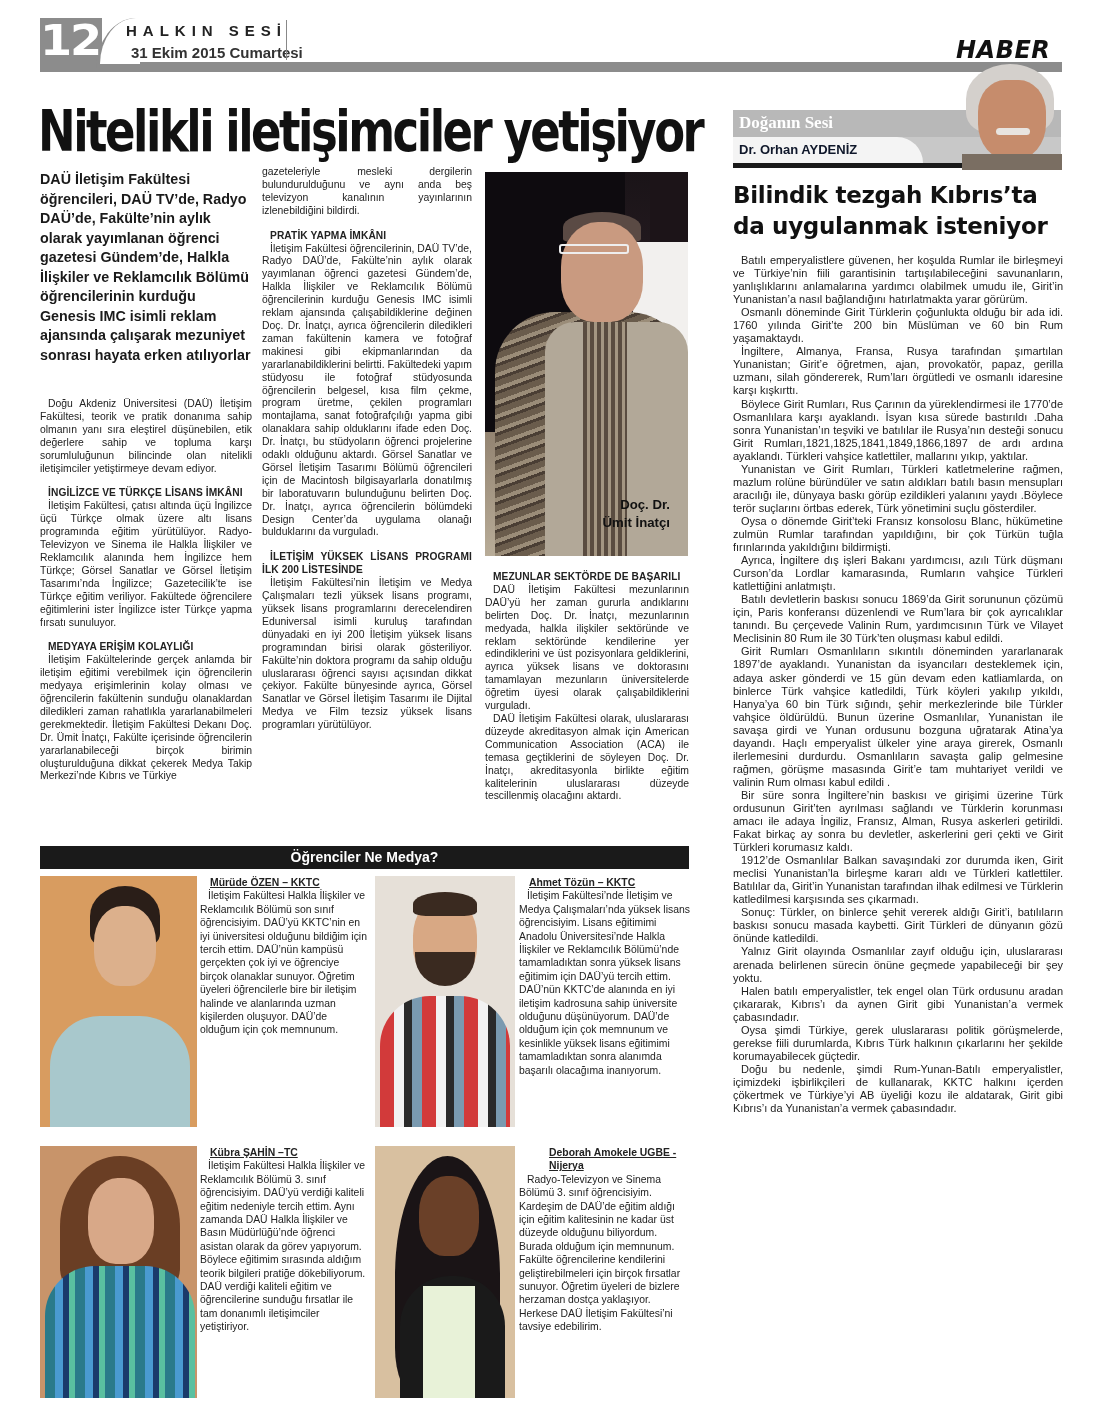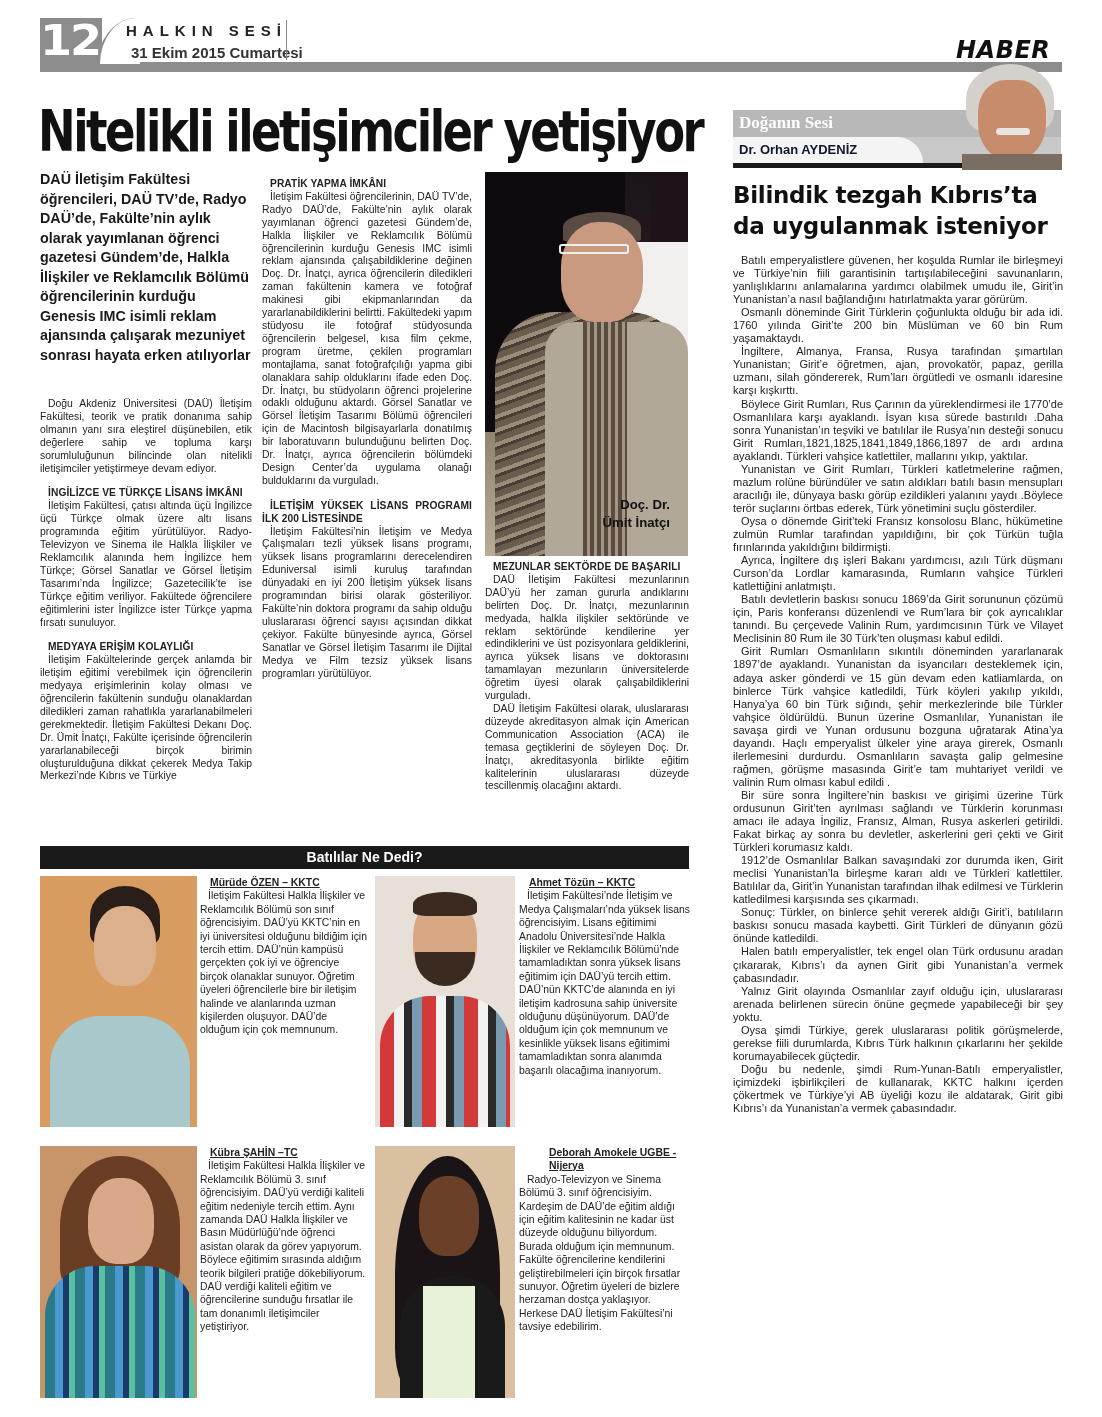--- a/index.html
+++ b/index.html
@@ -91,20 +91,21 @@
 
 <div class="col" id="col1">
   <p>Doğu Akdeniz Üniversitesi (DAÜ) İletişim Fakültesi, teorik ve pratik donanıma sahip olmanın yanı sıra eleştirel düşünebilen, etik değerlere sahip ve topluma karşı sorumluluğunun bilincinde olan nitelikli iletişimciler yetiştirmeye devam ediyor.</p>
   <h4>İNGİLİZCE VE TÜRKÇE LİSANS İMKÂNI</h4>
   <p>İletişim Fakültesi, çatısı altında üçü İngilizce üçü Türkçe olmak üzere altı lisans programında eğitim yürütülüyor. Radyo-Televizyon ve Sinema ile Halkla İlişkiler ve Reklamcılık alanında hem İngilizce hem Türkçe; Görsel Sanatlar ve Görsel İletişim Tasarımı’nda İngilizce; Gazetecilik’te ise Türkçe eğitim veriliyor. Fakültede öğrencilere eğitimlerini ister İngilizce ister Türkçe yapma fırsatı sunuluyor.</p>
   <h4>MEDYAYA ERİŞİM KOLAYLIĞI</h4>
   <p>İletişim Fakültelerinde gerçek anlamda bir iletişim eğitimi verebilmek için öğrencilerin medyaya erişimlerinin kolay olması ve öğrencilerin fakültenin sunduğu olanaklardan diledikleri zaman rahatlıkla yararlanabilmeleri gerekmektedir. İletişim Fakültesi Dekanı Doç. Dr. Ümit İnatçı, Fakülte içerisinde öğrencilerin yararlanabileceği birçok birimin oluşturulduğuna dikkat çekerek Medya Takip Merkezi’nde Kıbrıs ve Türkiye</p>
 </div>
 
 <div class="col" id="col2">
+  <p style="text-indent:0">gazeteleriyle mesleki dergilerin bulundurulduğunu ve aynı anda beş televizyon kanalının yayınlarının izlenebildiğini bildirdi.</p>
   <h4>PRATİK YAPMA İMKÂNI</h4>
   <p>İletişim Fakültesi öğrencilerinin, DAÜ TV’de, Radyo DAÜ’de, Fakülte’nin aylık olarak yayımlanan öğrenci gazetesi Gündem’de, Halkla İlişkiler ve Reklamcılık Bölümü öğrencilerinin kurduğu Genesis IMC isimli reklam ajansında çalışabildiklerine değinen Doç. Dr. İnatçı, ayrıca öğrencilerin diledikleri zaman fakültenin kamera ve fotoğraf makinesi gibi ekipmanlarından da yararlanabildiklerini belirtti. Fakültedeki yapım stüdyosu ile fotoğraf stüdyosunda öğrencilerin belgesel, kısa film çekme, program üretme, çekilen programları montajlama, sanat fotoğrafçılığı yapma gibi olanaklara sahip olduklarını ifade eden Doç. Dr. İnatçı, bu stüdyoların öğrenci projelerine odaklı olduğunu aktardı. Görsel Sanatlar ve Görsel İletişim Tasarımı Bölümü öğrencileri için de Macintosh bilgisayarlarla donatılmış bir laboratuvarın bulunduğunu belirten Doç. Dr. İnatçı, ayrıca öğrencilerin bölümdeki Design Center’da uygulama olanağı bulduklarını da vurguladı.</p>
   <h4>İLETİŞİM YÜKSEK LİSANS PROGRAMI İLK 200 LİSTESİNDE</h4>
   <p>İletişim Fakültesi’nin İletişim ve Medya Çalışmaları tezli yüksek lisans programı, yüksek lisans programlarını derecelendiren Eduniversal isimli kuruluş tarafından dünyadaki en iyi 200 İletişim yüksek lisans programından birisi olarak gösteriliyor. Fakülte’nin doktora programı da sahip olduğu uluslararası öğrenci sayısı açısından dikkat çekiyor. Fakülte bünyesinde ayrıca, Görsel Sanatlar ve Görsel İletişim Tasarımı ile Dijital Medya ve Film tezsiz yüksek lisans programları yürütülüyor.</p>
 </div>
 
 <div class="abs" id="inatci-photo">
   <div class="poster"></div>
   <div class="poster2"></div>
   <div class="white"></div>
@@ -114,26 +115,26 @@
   <div class="hair"></div>
   <div class="head"></div>
   <div class="glasses"></div>
 </div>
 <div class="abs" id="photo-caption">
   <div>Doç. Dr.</div>
   <div>Ümit İnatçı</div>
 </div>
 
 <div class="col" id="col3">
-  <h4 style="margin-top:0">MEZUNLAR SEKTÖRDE DE BAŞARILI</h4>
+  <h4 style="margin-top:10px">MEZUNLAR SEKTÖRDE DE BAŞARILI</h4>
   <p>DAÜ İletişim Fakültesi mezunlarının DAÜ’yü her zaman gururla andıklarını belirten Doç. Dr. İnatçı, mezunlarının medyada, halkla ilişkiler sektöründe ve reklam sektöründe kendilerine yer edindiklerini ve üst pozisyonlara geldiklerini, ayrıca yüksek lisans ve doktorasını tamamlayan mezunların üniversitelerde öğretim üyesi olarak çalışabildiklerini vurguladı.</p>
   <p>DAÜ İletişim Fakültesi olarak, uluslararası düzeyde akreditasyon almak için American Communication Association (ACA) ile temasa geçtiklerini de söyleyen Doç. Dr. İnatçı, akreditasyonla birlikte eğitim kalitelerinin uluslararası düzeyde tescillenmiş olacağını aktardı.</p>
 </div>
 
-<div class="abs" id="stud-bar">Batılılar Ne Dedi?</div>
+<div class="abs" id="stud-bar">Öğrenciler Ne Medya?</div>
 
 <div class="stud-photo" id="s1-photo">
   <div class="fig-body" style="left:10px;top:140px;width:140px;height:120px;background:#a8c8cc"></div>
   <div class="fig-hair" style="left:50px;top:10px;width:70px;height:60px;background:#2a1e18"></div>
   <div class="fig-head" style="left:54px;top:30px;width:62px;height:80px;background:#dcb08c"></div>
 </div>
 <div class="stud-text" id="s1-text">
   <span class="nm">Mürüde ÖZEN – KKTC</span>
   <p>İletişim Fakültesi Halkla İlişkiler ve Reklamcılık Bölümü son sınıf öğrencisiyim. DAÜ’yü KKTC’nin en iyi üniversitesi olduğunu bildiğim için tercih ettim. DAÜ’nün kampüsü gerçekten çok iyi ve öğrenciye birçok olanaklar sunuyor. Öğretim üyeleri öğrencilerle bire bir iletişim halinde ve alanlarında uzman kişilerden oluşuyor. DAÜ’de olduğum için çok memnunum.</p>
 </div>
@@ -193,17 +194,17 @@
   <p>İngiltere, Almanya, Fransa, Rusya tarafından şımartılan Yunanistan; Girit’e öğretmen, ajan, provokatör, papaz, gerilla uzmanı, silah göndererek, Rum’ları örgütledi ve osmanlı idaresine karşı kışkırttı.</p>
   <p>Böylece Girit Rumları, Rus Çarının da yüreklendirmesi ile 1770’de Osmanlılara karşı ayaklandı. İsyan kısa sürede bastırıldı .Daha sonra Yunanistan’ın teşviki ve batılılar ile Rusya’nın desteği sonucu Girit Rumları,1821,1825,1841,1849,1866,1897 de ardı ardına ayaklandı. Türkleri vahşice katlettiler, mallarını yıkıp, yaktılar.</p>
   <p>Yunanistan ve Girit Rumları, Türkleri katletmelerine rağmen, mazlum rolüne büründüler ve satın aldıkları batılı basın mensupları  aracılığı ile, dünyaya  baskı görüp ezildikleri yalanını yaydı .Böylece terör suçlarını örtbas ederek, Türk yönetimini suçlu gösterdiler.</p>
   <p>Oysa o dönemde Girit’teki  Fransız konsolosu Blanc, hükümetine zulmün Rumlar tarafından yapıldığını, bir çok Türkün tuğla fırınlarında yakıldığını bildirmişti.</p>
   <p>Ayrıca, İngiltere dış işleri Bakanı yardımcısı, azılı  Türk düşmanı Curson’da Lordlar kamarasında, Rumların vahşice Türkleri katlettiğini anlatmıştı.</p>
   <p>Batılı devletlerin baskısı sonucu 1869’da Girit sorununun çözümü için, Paris konferansı düzenlendi ve Rum’lara  bir çok ayrıcalıklar tanındı. Bu çerçevede Valinin Rum, yardımcısının Türk ve Vilayet  Meclisinin  80 Rum ile 30 Türk’ten oluşması kabul edildi.</p>
   <p>Girit Rumları  Osmanlıların sıkıntılı döneminden yararlanarak 1897’de ayaklandı. Yunanistan da isyancıları desteklemek  için, adaya asker gönderdi  ve 15 gün devam eden katliamlarda, on binlerce Türk vahşice katledildi, Türk köyleri yakılıp yıkıldı, Hanya’ya 60 bin Türk sığındı, şehir merkezlerinde bile Türkler vahşice öldürüldü.  Bunun üzerine Osmanlılar, Yunanistan ile savaşa girdi ve Yunan ordusunu bozguna uğratarak  Atina’ya  dayandı. Haçlı emperyalist ülkeler  yine araya girerek, Osmanlı ilerlemesini durdurdu. Osmanlıların savaşta galip gelmesine rağmen, görüşme masasında  Girit’e tam muhtariyet verildi ve valinin Rum olması kabul edildi .</p>
   <p>Bir süre sonra İngiltere’nin baskısı ve girişimi üzerine Türk ordusunun Girit’ten ayrılması sağlandı ve Türklerin korunması amacı ile adaya  İngiliz, Fransız, Alman, Rusya askerleri getirildi. Fakat birkaç ay sonra bu  devletler, askerlerini geri çekti ve Girit Türkleri korumasız kaldı.</p>
   <p>1912’de Osmanlılar Balkan savaşındaki zor durumda iken, Girit meclisi Yunanistan’la birleşme kararı aldı ve Türkleri katlettiler. Batılılar da, Girit’in Yunanistan tarafından ilhak edilmesi ve  Türklerin katledilmesi karşısında ses çıkarmadı.</p>
   <p>Sonuç: Türkler, on binlerce şehit vererek aldığı Girit’i, batılıların baskısı sonucu masada kaybetti. Girit Türkleri de dünyanın  gözü önünde katledildi.</p>
+  <p>Yalnız Girit olayında Osmanlılar zayıf olduğu için, uluslararası arenada belirlenen sürecin önüne geçmede yapabileceği bir şey yoktu.</p>
   <p>Halen batılı  emperyalistler, tek engel olan Türk ordusunu aradan çıkararak, Kıbrıs’ı  da aynen Girit gibi Yunanistan’a vermek çabasındadır.</p>
-  <p>Yalnız Girit olayında Osmanlılar zayıf olduğu için, uluslararası arenada belirlenen sürecin önüne geçmede yapabileceği bir şey yoktu.</p>
   <p>Oysa şimdi Türkiye, gerek uluslararası politik görüşmelerde, gerekse fiili durumlarda, Kıbrıs Türk halkının çıkarlarını her şekilde  korumayabilecek  güçtedir.</p>
   <p>Doğu bu nedenle, şimdi Rum-Yunan-Batılı emperyalistler, içimizdeki işbirlikçileri de kullanarak, KKTC halkını içerden çökertmek ve Türkiye’yi  AB üyeliği kozu ile aldatarak, Girit gibi Kıbrıs’ı da Yunanistan’a vermek çabasındadır.</p>
 </div>
 
 </body></html>

